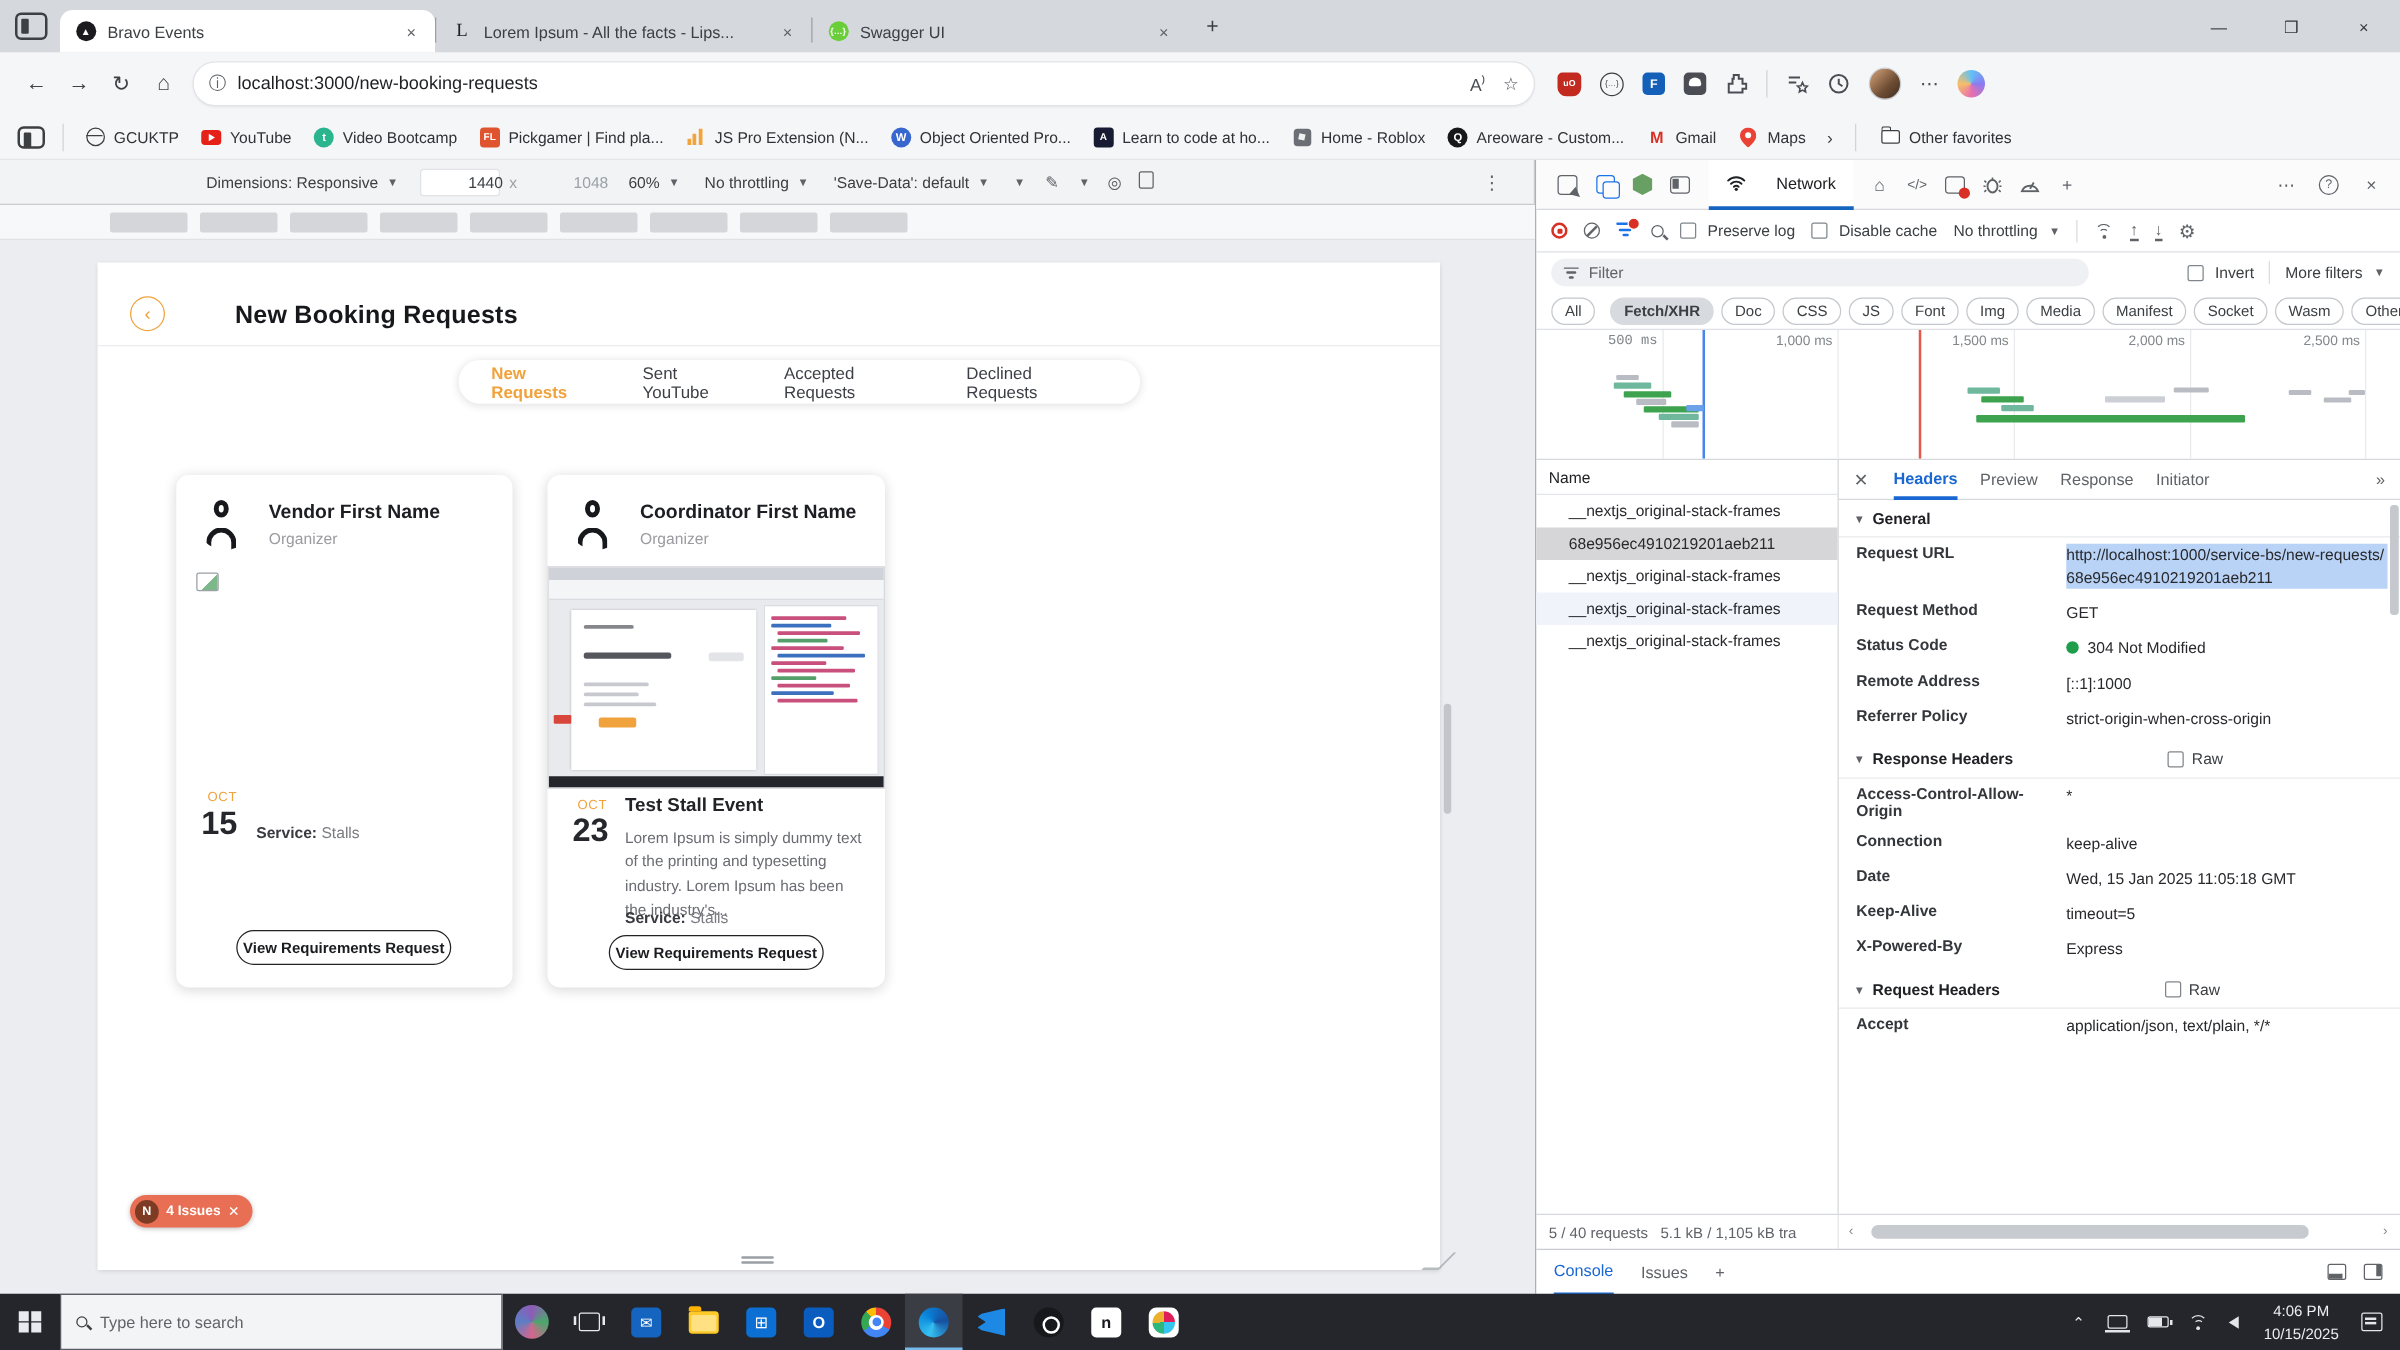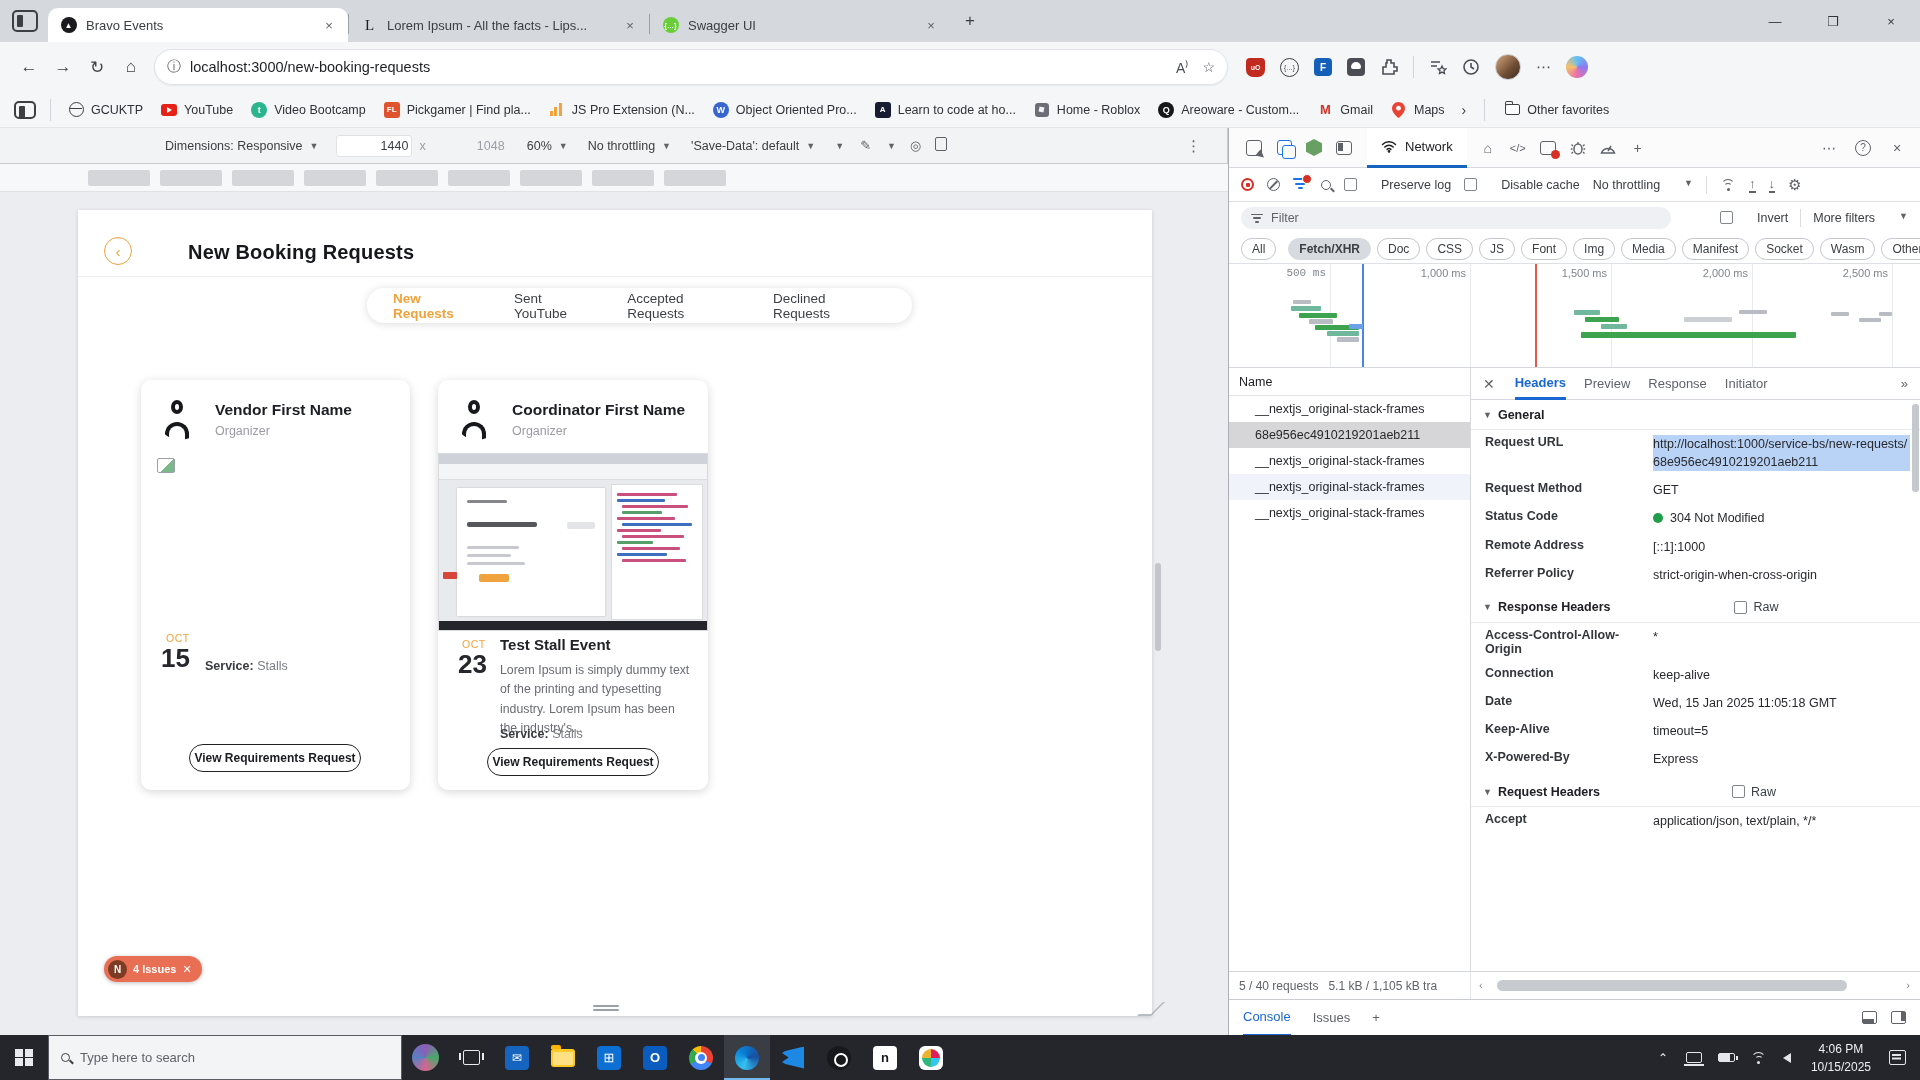--- a/index.html
+++ b/index.html
@@ -53,21 +53,21 @@
   .chart-ico i { display:block; width:3px; background:#f2a33c; }
   .bm-chevron { font-size:14px; color:#3c4043; padding:0 8px; }
   .folder-ico { width:15px; height:11px; background:#fff; border:1.5px solid #3c4043; border-radius:2px; position:relative; }
   .folder-ico:before { content:""; position:absolute; left:-1px; top:-4px; width:6px; height:3px; border:1.5px solid #3c4043; border-bottom:none; border-radius:2px 2px 0 0; }
   .roblox { width:14px; height:14px; background:#6b6f75; border-radius:3px; position:relative; }
   .roblox:before { content:""; position:absolute; left:4px; top:4px; width:5px; height:5px; background:#f0f1f3; transform:rotate(12deg); }
 
   
   #device-toolbar { position:absolute; left:0; top:128px; width:1228px; height:36px; background:#f2f3f5; border-bottom:1px solid #c9ccd1; border-right:1px solid #c9ccd1; display:flex; align-items:center; font-size:12.5px; color:#3c4043; }
   #device-toolbar .grp { display:flex; align-items:center; gap:7px; }
-  .dim-input { width:76px; height:22px; background:#fff; border:1px solid #e0e2e6; border-radius:3px; font-size:12.5px; color:#3c4043; display:flex; align-items:center; justify-content:center;padding-left:40px; }
+  .dim-input { width:64px; height:22px; background:#fff; border:1px solid #e0e2e6; border-radius:3px; font-size:12.5px; color:#3c4043; display:flex; align-items:center; justify-content:center;padding-left:40px; }
   .caret { font-size:9px; color:#5f6368; }
   .dt-ico { font-size:13px; color:#5f6368; }
   .dots-v { margin-left:auto; margin-right:26px; font-size:15px; color:#5f6368; }
 
   
   #page-area { position:absolute; left:0; top:164px; width:1228px; height:871px; background:#ebedf0; overflow:hidden; }
   #ruler { position:absolute; left:0; top:0; width:1228px; height:28px; background:#f7f8fa; border-bottom:1px solid #dfe1e5; }
   .ruler-box { position:absolute; top:6px; height:16px; background:#d4d6da; border-radius:2px; }
   #viewport { position:absolute; left:78px; top:46px; width:1074px; height:806px; background:#fff; box-shadow:0 1px 4px rgba(0,0,0,.15); }
   .vp-scroll { position:absolute; left:1155px; top:399px; width:6px; height:88px; background:#c2c5ca; border-radius:3px; }
@@ -115,41 +115,41 @@
   #devtools { position:absolute; left:1228px; top:128px; width:692px; height:907px; background:#fff; border-left:1px solid #aab0b6; display:flex; flex-direction:column; font-size:12.5px; color:#202124; }
   .dtt-row { height:40px; flex:none; background:#fbfbfc; border-bottom:1px solid #d5d8dc; display:flex; align-items:center; padding-left:10px; }
   .dtt-ico { width:30px; height:30px; display:flex; align-items:center; justify-content:center; flex:none; }
   .insp { width:16px; height:16px; border:1.7px solid #5f6368; border-radius:3px; position:relative; }
   .insp:before { content:""; position:absolute; right:-4px; bottom:-4px; border-left:8px solid #5f6368; border-top:4px solid transparent; border-bottom:4px solid transparent; transform:rotate(40deg); }
   .devdev { width:15px; height:15px; border:1.8px solid #1a73e8; border-radius:3px; position:relative; }
   .devdev:before { content:""; position:absolute; left:4px; top:4px; width:12px; height:12px; border:1.8px solid #1a73e8; border-radius:3px; background:#fbfbfc; }
   .nodehex { width:16px; height:17px; background:#689f63; clip-path:polygon(50% 0,100% 25%,100% 75%,50% 100%,0 75%,0 25%); }
   .dockico { width:16px; height:14px; border:1.7px solid #5f6368; border-radius:3px; position:relative; }
   .dockico:before { content:""; position:absolute; left:1px; top:1px; width:5px; height:8px; background:#5f6368; }
-  .net-tab { height:40px; display:flex; align-items:center; gap:8px; padding:0 14px; background:#fff; border-bottom:3px solid #1565c0; font-size:13px; color:#202124; margin-left:8px; }
+  .net-tab { height:40px; display:flex; align-items:center; gap:24px; padding:0 14px; background:#fff; border-bottom:3px solid #1565c0; font-size:13px; color:#202124; margin-left:8px; }
   .panel-ico { font-size:14px; color:#5f6368; }
   .console-ico { width:16px; height:14px; border:1.7px solid #5f6368; border-radius:3px; position:relative; }
   .console-ico:after { content:""; position:absolute; right:-5px; bottom:-5px; width:9px; height:9px; background:#d93025; border-radius:50%; }
   .dtt-right { margin-left:auto; display:flex; align-items:center; gap:4px; padding-right:8px; }
   .dtt-right .dtt-ico { font-size:14px; color:#5f6368; }
   .helpq { width:16px; height:16px; border-radius:50%; border:1.5px solid #5f6368; font-size:10px; display:flex; align-items:center; justify-content:center; }
 
   .ctrl-row { height:34px; flex:none; border-bottom:1px solid #dde0e4; display:flex; align-items:center; gap:13px; padding:0 12px; }
   .rec { width:13px; height:13px; border:2px solid #d93025; border-radius:50%; position:relative; }
   .rec:before { content:""; position:absolute; left:2.5px; top:2.5px; width:4px; height:4px; background:#d93025; border-radius:1px; }
   .block-ico { width:13px; height:13px; border:1.8px solid #5f6368; border-radius:50%; position:relative; }
   .block-ico:before { content:""; position:absolute; left:0; top:4.6px; width:11px; height:1.8px; background:#5f6368; transform:rotate(-45deg); }
   .funnel { position:relative; width:15px; height:13px; }
   .funnel i { display:block; height:2px; background:#1a73e8; border-radius:1px; margin-bottom:2.5px; }
   .funnel i:nth-child(1){width:15px}.funnel i:nth-child(2){width:10px;margin-left:2px}.funnel i:nth-child(3){width:5px;margin-left:5px}
   .funnel:after { content:""; position:absolute; right:-4px; top:-4px; width:8px; height:8px; background:#d93025; border-radius:50%; border:1.5px solid #fff; }
   .mag { width:10px; height:10px; border:1.8px solid #5f6368; border-radius:50%; position:relative; }
   .mag:before { content:""; position:absolute; left:8px; top:8px; width:5px; height:1.8px; background:#5f6368; transform:rotate(45deg); }
   .cb { width:13px; height:13px; border:1px solid #80868b; border-radius:2px; background:#fff; flex:none; }
-  .cbl { display:flex; gap:24px; color:#3c4043; }
+  .cbl { display:flex; align-items:center; gap:9px; color:#3c4043; }
   .vdiv { width:1px; height:18px; background:#dadce0; }
   .tray-arrow { font-size:13px; color:#5f6368; border-bottom:2px solid #5f6368; line-height:1; padding-bottom:1px; }
   .wifi-s { position:relative; width:16px; height:12px; }
   .wifi-s i { position:absolute; left:50%; border:1.6px solid #5f6368; border-color:#5f6368 transparent transparent transparent; border-radius:50%; }
   .wifi-s i:nth-child(1){ width:14px;height:14px; margin-left:-7px; top:0;}
   .wifi-s i:nth-child(2){ width:8px;height:8px; margin-left:-4px; top:4px;}
   .wifi-s b { position:absolute; left:50%; top:9px; margin-left:-1.5px; width:3px; height:3px; background:#5f6368; border-radius:50%; }
 
   .filter-row { height:32px; flex:none; display:flex; align-items:center; gap:12px; padding:0 12px; }
   .filter-input { width:430px; height:22px; background:#eef0f3; border-radius:12px; display:flex; align-items:center; gap:8px; padding:0 10px; color:#5f6368; }

